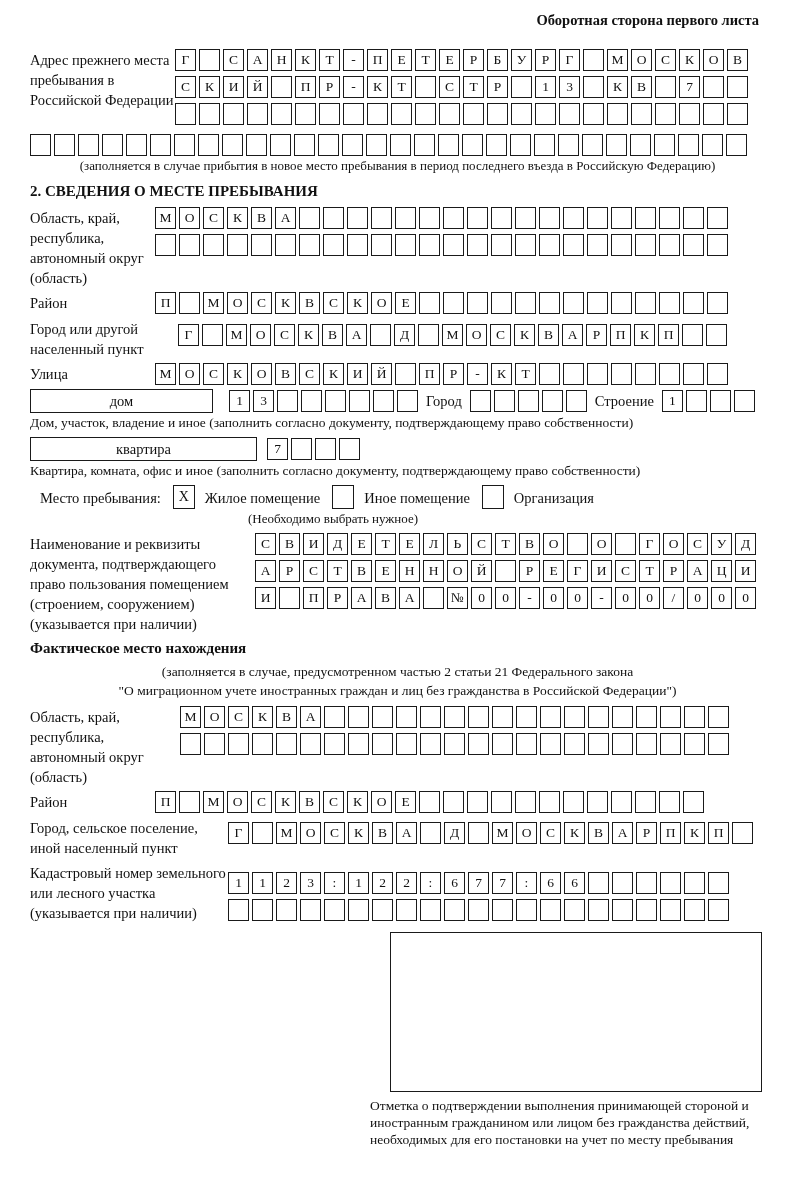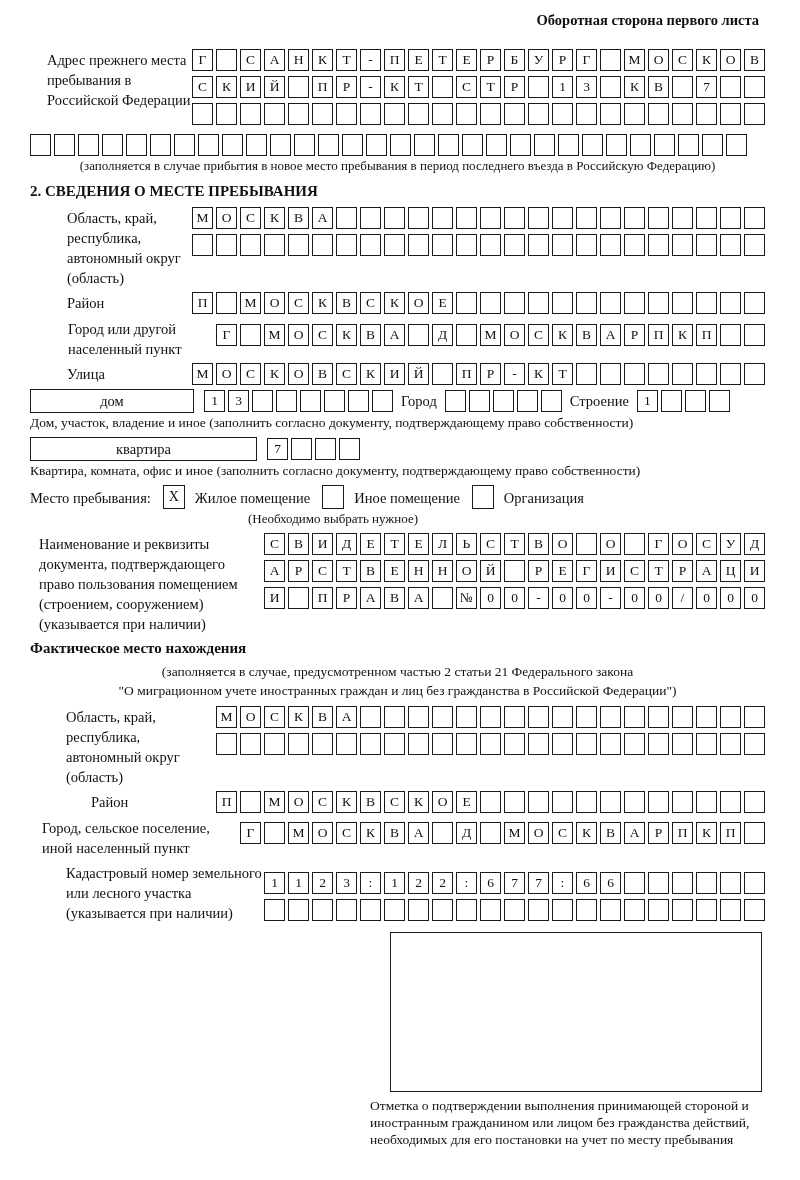--- a/index.html
+++ b/index.html
@@ -2,46 +2,46 @@
 <html><head>
 <meta charset="utf-8">
 <style>
   html,body{margin:0;padding:0;}
   body{
     width:800px;height:1180px;overflow:hidden;background:#ffffff;color:#111;
     font-family:"Liberation Serif","DejaVu Serif",serif;
     box-sizing:border-box;padding:12px 35px 0 30px;
   }
   .hdr-note{text-align:right;font-size:14.5px;padding-right:6px;font-weight:bold;}
-  .field{display:flex;margin-bottom:4px;justify-content:flex-end;}
+  .field{display:flex;margin-bottom:4px;}
   .lbl{font-size:14.5px;line-height:20px;padding-top:1px;}
   .w145{flex:0 0 145px;}
   .w125{flex:0 0 125px;}
   .w148{flex:0 0 148px;}
   .w225{flex:0 0 225px;}
   .w150{flex:0 0 150px;}
   .w198{flex:0 0 198px;}
   .cells{display:flex;gap:3px;}
   .rowstack .cells{margin-bottom:5px;}
   .cell{
     width:21px;height:22px;flex:0 0 21px;box-sizing:border-box;
     border:1.5px solid #1a1a1a;text-align:center;line-height:19px;
     font-size:13.5px;font-family:"Liberation Serif","DejaVu Serif",serif;
   }
   .overflow-row{margin:1px 0 2px 0;}
   .small-note{font-size:13px;text-align:center;margin:1px 0 0 0;line-height:16px;}
   .sec-title{font-weight:bold;font-size:15px;margin:9px 0 7px 0;}
   .inline-row{display:flex;align-items:center;margin-bottom:2px;}
   .wide-box{border:1.5px solid #1a1a1a;height:24px;box-sizing:border-box;display:flex;align-items:center;justify-content:center;font-size:14.5px;}
-  .dom-box{width:164px;margin-right:10px;}
+  .dom-box{width:183px;margin-right:16px;}
   .kv-box{width:227px;margin-right:10px;}
   .inline-lbl{font-size:14.5px;margin:0 8px;}
   .caption{font-size:13.5px;margin:2px 0 6px 0;line-height:16px;}
   .chk{width:22px;height:24px;flex:0 0 22px;box-sizing:border-box;border:1.5px solid #1a1a1a;text-align:center;line-height:21px;font-size:14px;margin:0 10px 0 12px;}
-  .mesto-row{display:flex;align-items:center;margin-top:4px;}
+  .mesto-row{display:flex;align-items:center;margin-top:4px;margin-left:10px;}
   .mesto-note{font-size:13px;margin:2px 0 6px 218px;}
   .fact-note{font-size:13.5px;text-align:center;line-height:19px;}
   .stamp-box{width:370px;height:158px;border:1.5px solid #1a1a1a;margin:6px 0 5px 360px;}
   .stamp-caption{width:410px;margin-left:340px;text-align:left;font-size:13.5px;line-height:17px;}
   .mt6{margin-top:6px;}
   .addr-top{margin-top:20px;}
 </style>
 </head>
 <body>
 

